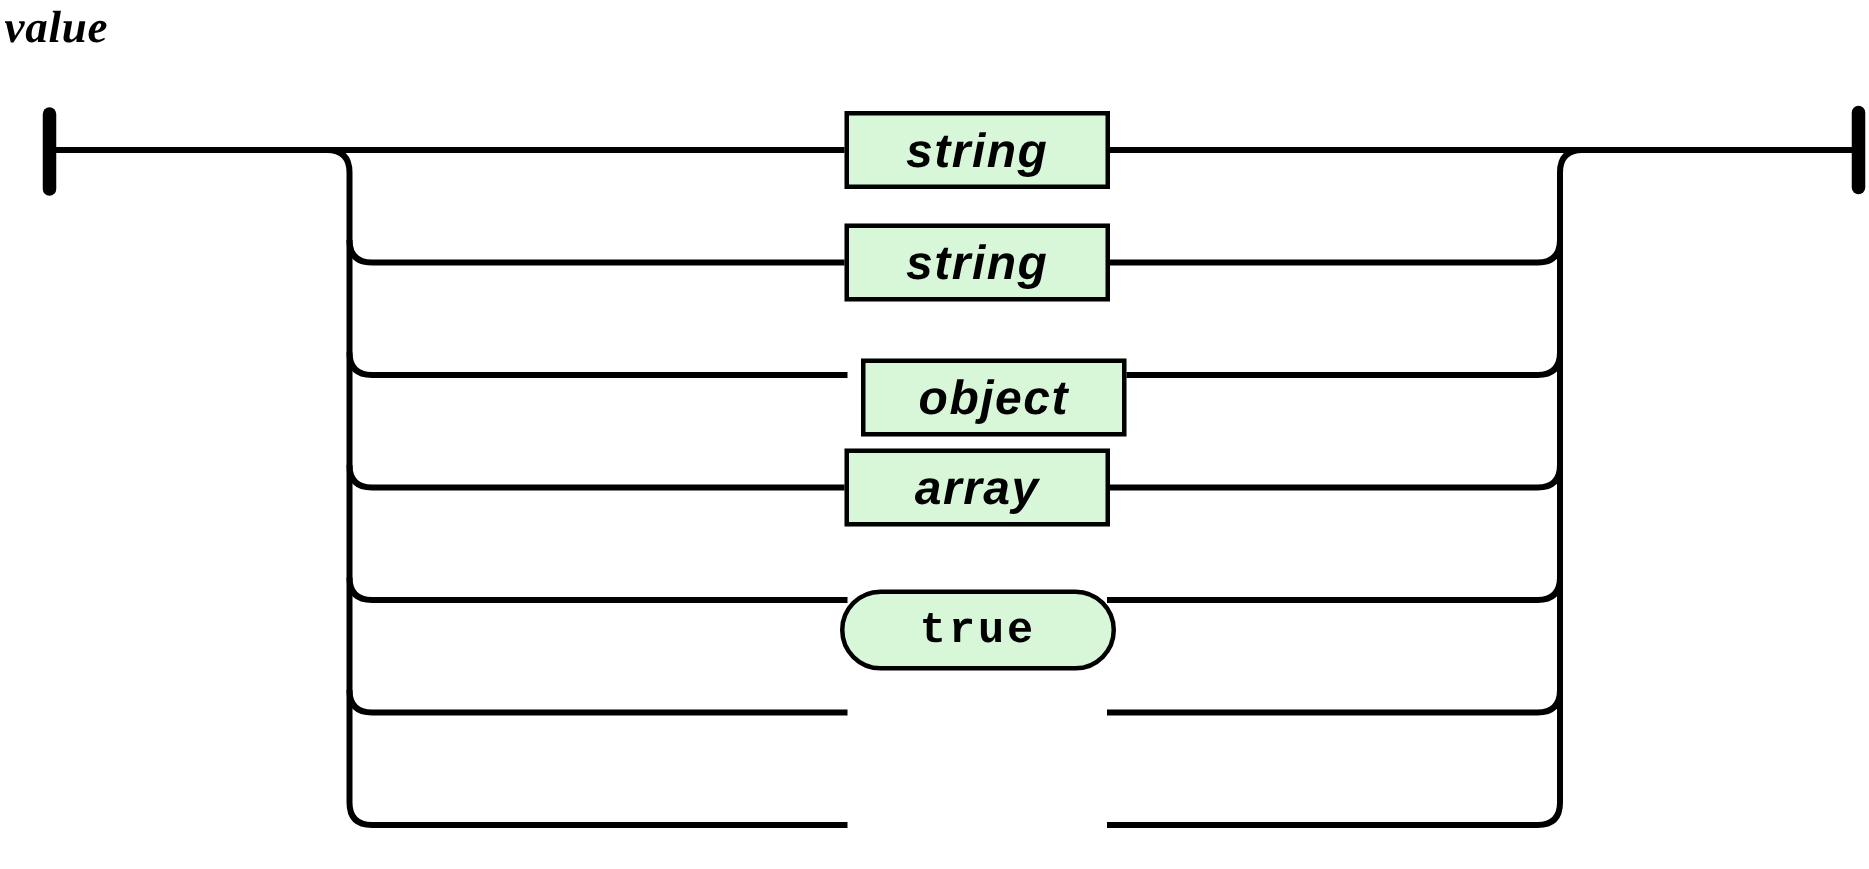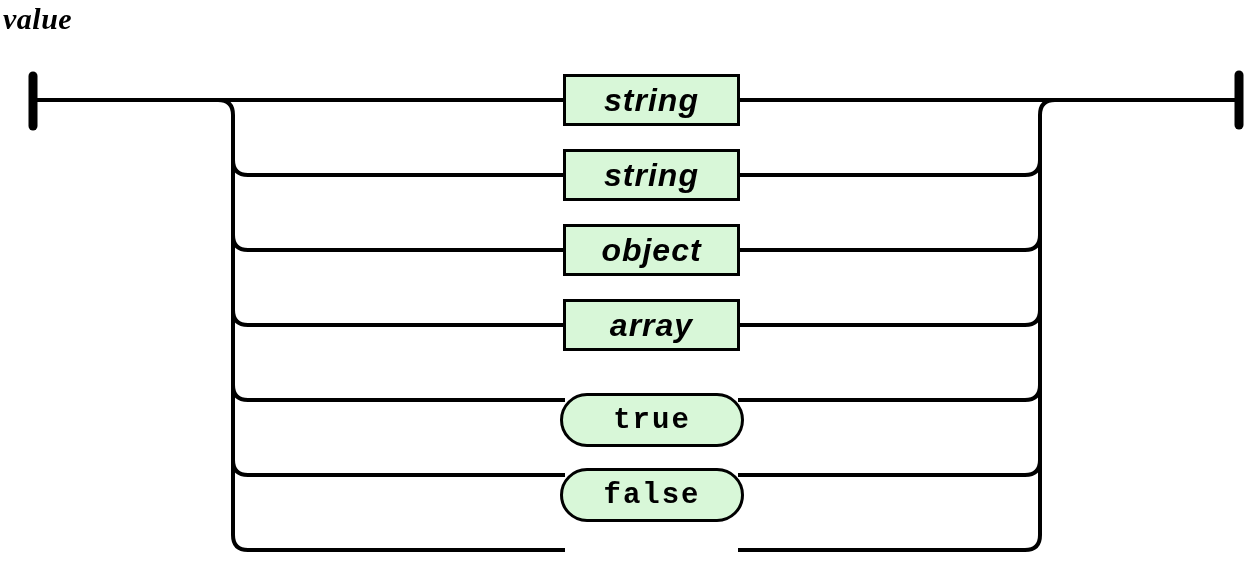--- a/index.html
+++ b/index.html
@@ -58,21 +58,21 @@
     border-radius: 28px;
     font-family: "Liberation Mono", monospace;
     font-weight: bold;
     font-size: 29px;
     letter-spacing: 2px;
     margin-top: 20px;
   }
   
   .row-0 { top: 74px; }
   .row-1 { top: 149px; }
-  .row-2 { top: 224px; }
+  .row-2 { top: 239px; margin-left: 11px; }
   .row-3 { top: 299px; text-align: right; }
   .row-4 { top: 373px; }
   .row-5 { top: 448px; }
   .row-6 { top: 523px; }
 </style>
 </head>
 <body>
 
 <div class="diagram">
 
@@ -107,16 +107,15 @@
   <div class="node nonterminal row-0">string</div>
 
   <div class="node nonterminal row-1">string</div>
 
   <div class="node nonterminal row-2">object</div>
 
   <div class="node nonterminal row-3">array</div>
 
   <div class="node terminal row-4">true</div>
 
-  <div class="node terminal row-5">false</div>
 
 
 </div>
 
 </body></html>

